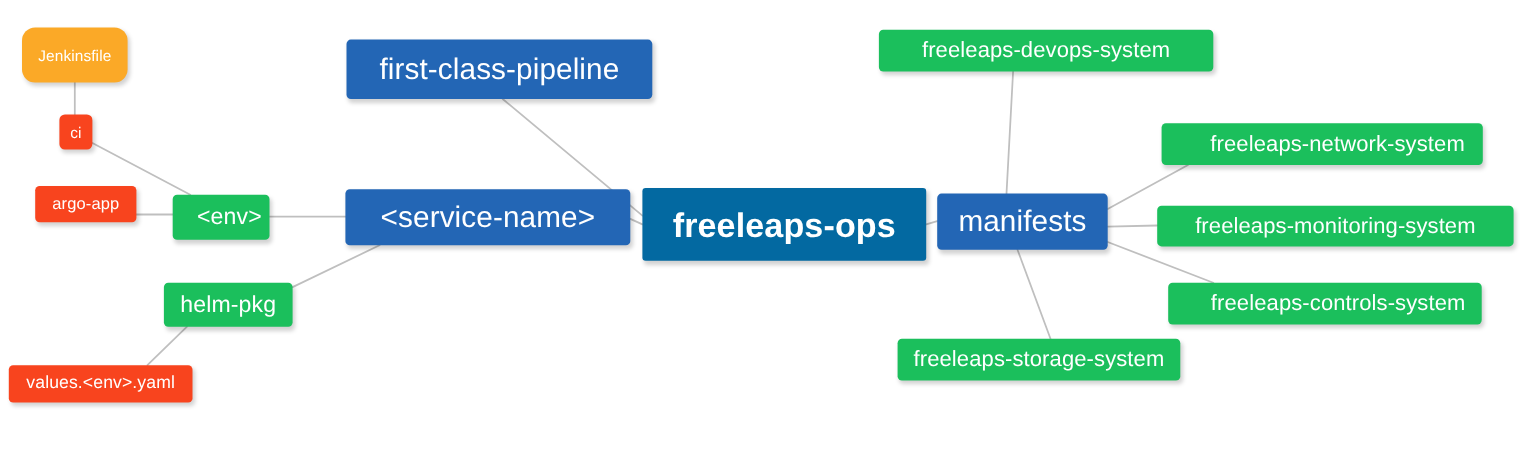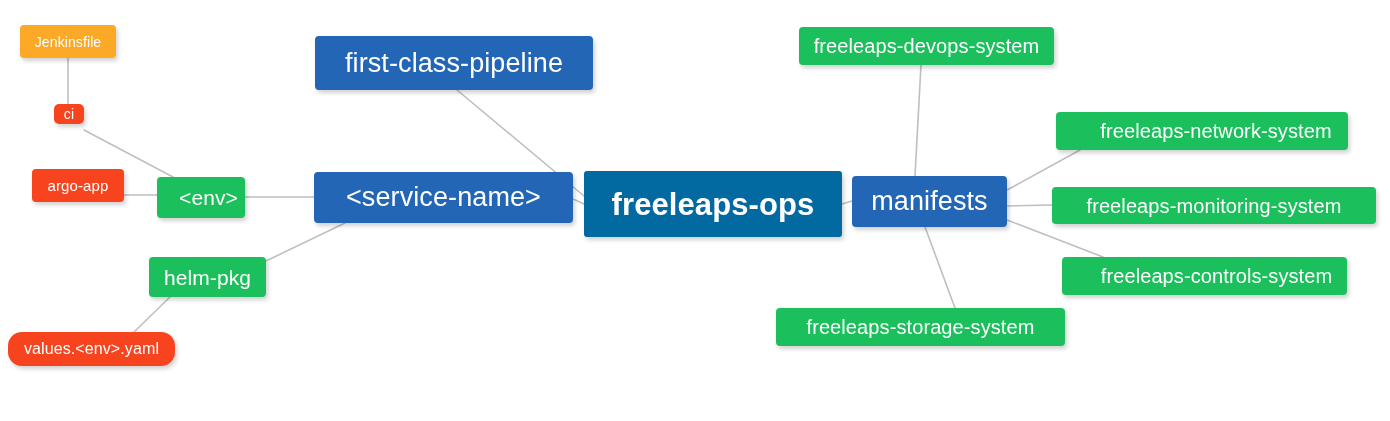--- a/index.html
+++ b/index.html
@@ -67,23 +67,23 @@
       <line x1="1007" y1="220" x2="1103" y2="257" stroke="#bfbfbf" stroke-width="1.6" stroke-linecap="round"></line>
       <line x1="925" y1="227" x2="955" y2="308" stroke="#bfbfbf" stroke-width="1.6" stroke-linecap="round"></line>
     </svg>
   <div id="node-layer">
       <div class="node root" style="left: 584px; top: 171px; width: 258px; height: 66px; font-size: 31px;">freeleaps-ops</div>
       <div class="node blue" style="left: 315px; top: 36px; width: 278px; height: 54px; font-size: 27px;">first-class-pipeline</div>
       <div class="node blue" style="left: 314px; top: 172px; width: 259px; height: 51px; font-size: 27px;">&lt;service-name&gt;</div>
       <div class="node blue" style="left: 852px; top: 176px; width: 155px; height: 51px; font-size: 27px;">manifests</div>
       <div class="node green" style="left: 157px; top: 177px; width: 88px; height: 41px; font-size: 21px; padding-left: 15px;">&lt;env&gt;</div>
       <div class="node green" style="left: 149px; top: 257px; width: 117px; height: 40px; font-size: 21px;">helm-pkg</div>
-      <div class="node red sq" style="left: 54px; top: 104px; width: 30px; height: 20px; font-size: 14px;">ci</div>
-      <div class="node orange" style="left: 20px; top: 25px; width: 96px; height: 33px; font-size: 14px;">Jenkinsfile</div>
+      <div class="node red sq" style="left: 54px; top: 104px; width: 30px; height: 32px; font-size: 14px;">ci</div>
+      <div class="node orange" style="left: 20px; top: 25px; width: 96px; height: 50px; font-size: 14px; border-radius: 12px;">Jenkinsfile</div>
       <div class="node red" style="left: 32px; top: 169px; width: 92px; height: 33px; font-size: 15px;">argo-app</div>
-      <div class="node red" style="left: 8px; top: 332px; width: 167px; height: 34px; font-size: 16px; border-radius: 14px;">values.&lt;env&gt;.yaml</div>
-      <div class="node green" style="left: 799px; top: 27px; width: 255px; height: 38px; font-size: 20px;">freeleaps-devops-system</div>
+      <div class="node red" style="left: 8px; top: 332px; width: 167px; height: 34px; font-size: 16px;">values.&lt;env&gt;.yaml</div>
+      <div class="node green" style="left: 799px; top: 27px; width: 304px; height: 38px; font-size: 20px;">freeleaps-devops-system</div>
       <div class="node green" style="left: 1056px; top: 112px; width: 292px; height: 38px; font-size: 20px; padding-left: 28px;">freeleaps-network-system</div>
       <div class="node green" style="left: 1052px; top: 187px; width: 324px; height: 37px; font-size: 20px;">freeleaps-monitoring-system</div>
       <div class="node green" style="left: 1062px; top: 257px; width: 285px; height: 38px; font-size: 20px; padding-left: 24px;">freeleaps-controls-system</div>
-      <div class="node green" style="left: 776px; top: 308px; width: 289px; height: 38px; font-size: 20px;">freeleaps-storage-system</div>
+      <div class="node green" style="left: 816px; top: 308px; width: 257px; height: 38px; font-size: 20px;">freeleaps-storage-system</div>
     </div>
 </div>
 
 </body></html>

